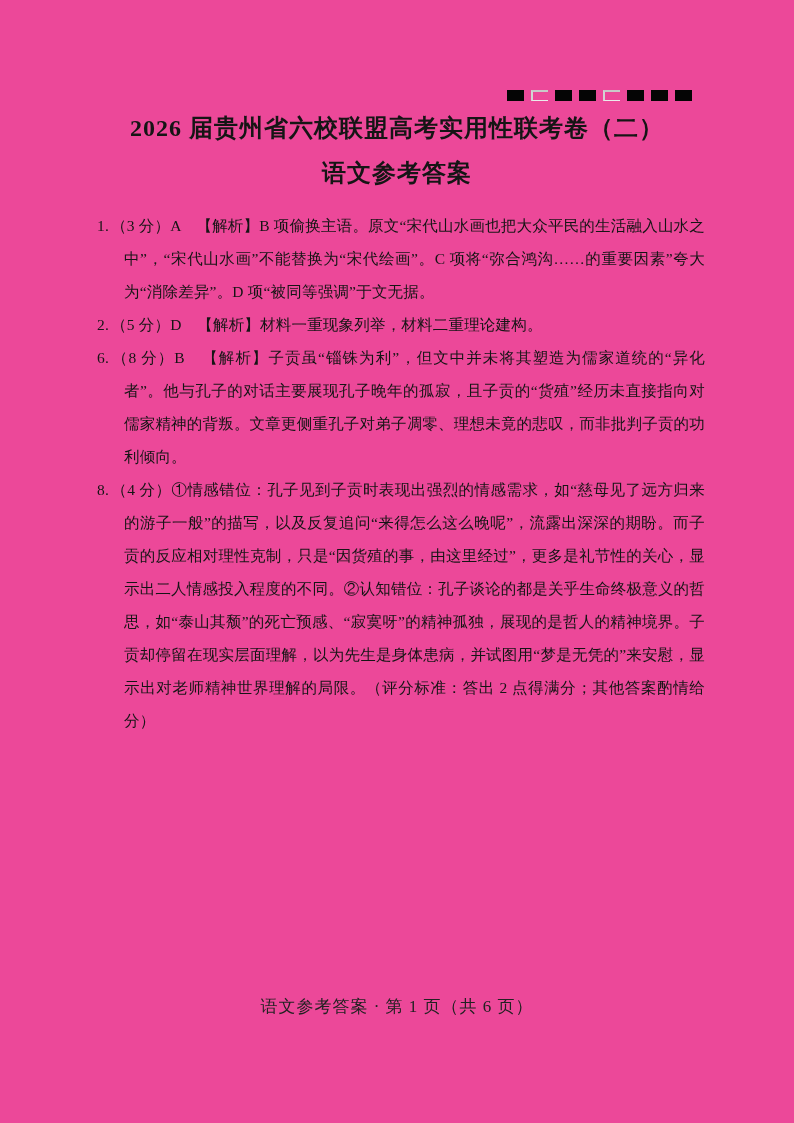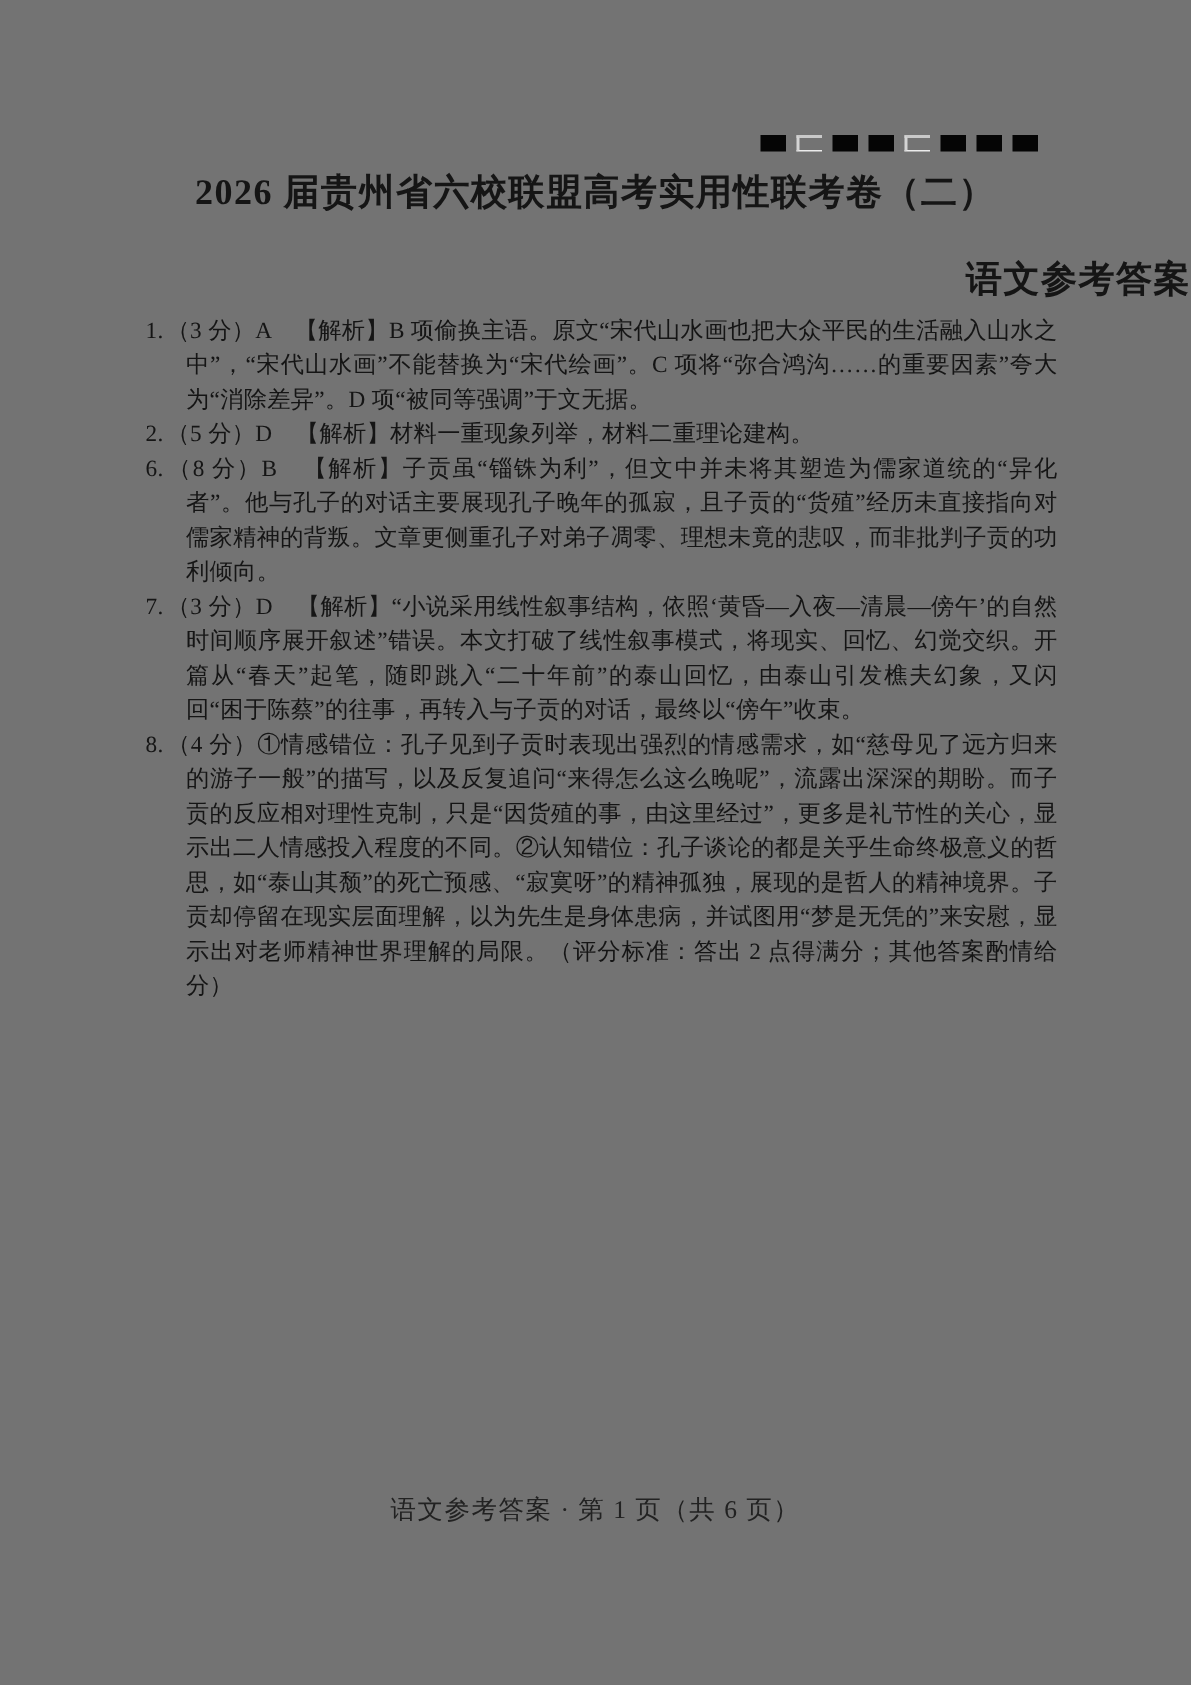--- a/index.html
+++ b/index.html
@@ -1,21 +1,21 @@
 <!DOCTYPE html>
 <html><head>
 <meta charset="utf-8">
 <style>
   html, body { margin: 0; padding: 0; background: #888; }
   .page {
     position: relative;
     width: 794px;
     height: 1123px;
     margin: 0 auto;
-    background: #737373;
+    background: #ec4899;
     font-family: "Liberation Serif", "DejaVu Serif", serif;
     color: #151515;
     overflow: hidden;
   }
   .reg-marks {
     position: absolute;
     top: 90px;
     left: 507px;
     display: flex;
     gap: 7px;
@@ -31,28 +31,28 @@
   .title {
     position: absolute;
     left: 0;
     width: 100%;
     text-align: center;
     font-weight: bold;
     letter-spacing: 1px;
     white-space: nowrap;
   }
   .title-1 { top: 112px; font-size: 24px; }
-  .title-2 { top: 170px; font-size: 24px; text-align: right; }
+  .title-2 { top: 157px; font-size: 24px; }
   .answers {
     position: absolute;
     top: 209px;
     left: 97px;
     width: 608px;
     font-size: 15.5px;
-    line-height: 23px;
+    line-height: 33px;
     text-align: justify;
     letter-spacing: 0.2px;
   }
   .answer {
     padding-left: 27px;
     text-indent: -27px;
     margin: 0;
   }
   .answer .num { padding-right: 2px; }
   .footer {
@@ -82,19 +82,18 @@
       <div class="mark filled"></div>
     </div>
 
   <div class="title title-1">2026 届贵州省六校联盟高考实用性联考卷（二）</div>
   <div class="title title-2">语文参考答案</div>
 
   <div class="answers">
     <p class="answer"><span class="num">1.</span><span>（3 分）A　【解析】B 项偷换主语。原文“宋代山水画也把大众平民的生活融入山水之中”，“宋代山水画”不能替换为“宋代绘画”。C 项将“弥合鸿沟……的重要因素”夸大为“消除差异”。D 项“被同等强调”于文无据。</span></p>
     <p class="answer"><span class="num">2.</span><span>（5 分）D　【解析】材料一重现象列举，材料二重理论建构。</span></p>
     <p class="answer"><span class="num">6.</span><span>（8 分）B　【解析】子贡虽“锱铢为利”，但文中并未将其塑造为儒家道统的“异化者”。他与孔子的对话主要展现孔子晚年的孤寂，且子贡的“货殖”经历未直接指向对儒家精神的背叛。文章更侧重孔子对弟子凋零、理想未竟的悲叹，而非批判子贡的功利倾向。</span></p>
-    <p class="answer"><span class="num">7.</span><span>（3 分）D　【解析】“小说采用线性叙事结构，依照‘黄昏—入夜—清晨—傍午’的自然时间顺序展开叙述”错误。本文打破了线性叙事模式，将现实、回忆、幻觉交织。开篇从“春天”起笔，随即跳入“二十年前”的泰山回忆，由泰山引发樵夫幻象，又闪回“困于陈蔡”的往事，再转入与子贡的对话，最终以“傍午”收束。</span></p>
     <p class="answer"><span class="num">8.</span><span>（4 分）①情感错位：孔子见到子贡时表现出强烈的情感需求，如“慈母见了远方归来的游子一般”的描写，以及反复追问“来得怎么这么晚呢”，流露出深深的期盼。而子贡的反应相对理性克制，只是“因货殖的事，由这里经过”，更多是礼节性的关心，显示出二人情感投入程度的不同。②认知错位：孔子谈论的都是关乎生命终极意义的哲思，如“泰山其颓”的死亡预感、“寂寞呀”的精神孤独，展现的是哲人的精神境界。子贡却停留在现实层面理解，以为先生是身体患病，并试图用“梦是无凭的”来安慰，显示出对老师精神世界理解的局限。（评分标准：答出 2 点得满分；其他答案酌情给分）</span></p>
   </div>
 
   <div class="footer">语文参考答案 · 第 1 页（共 6 页）</div>
 
 </div>
 
 </body></html>

